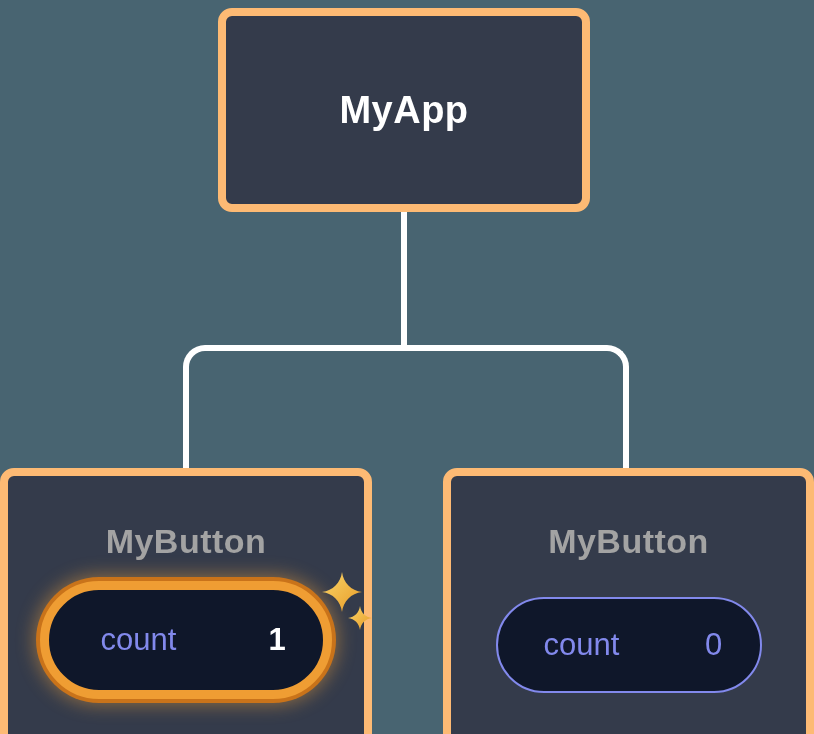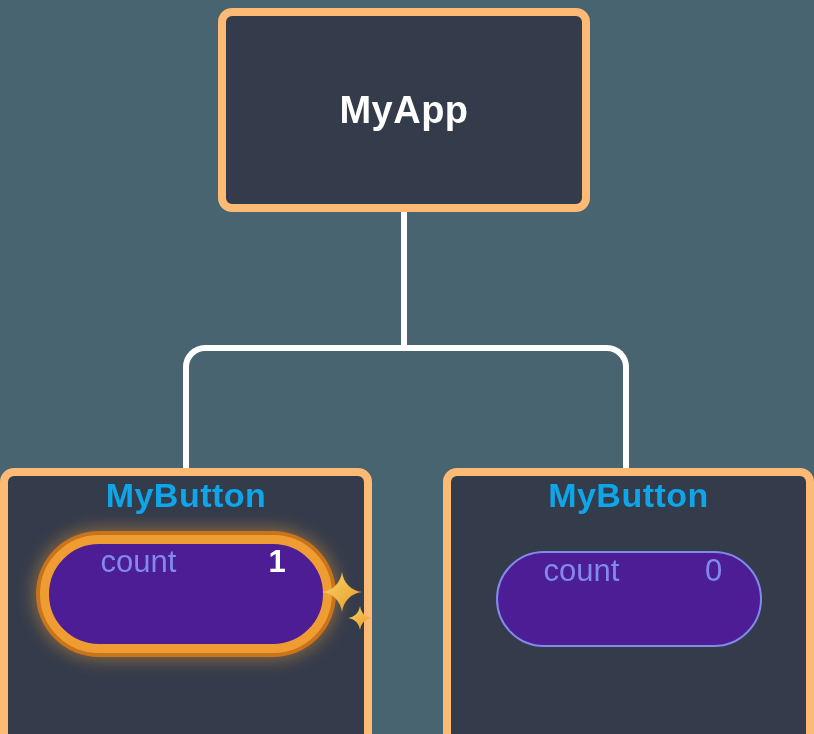--- a/index.html
+++ b/index.html
@@ -35,23 +35,24 @@
 
   .node-child {
     top: 468px;
     width: 372px; height: 282px;
     display: flex; flex-direction: column; align-items: center;
   }
   .node-child.left  { left: 0; }
   .node-child.right { left: 443px; width: 371px; }
 
   .child-title {
-    color: #0ea5e9;
+    color: #a3a3a3;
     font-size: 34px;
     font-weight: bold;
+    margin-top: 46px;
     letter-spacing: .5px;
   }
 
   
   .stem {
     position: absolute;
     left: 401px; top: 210px;
     width: 6px; height: 140px;
     background: #ffffff;
   }
@@ -60,22 +61,22 @@
     left: 183px; top: 345px;
     width: 446px; height: 126px;
     border: 6px solid #ffffff;
     border-bottom: none;
     border-radius: 22px 22px 0 0;
   }
 
   
   .pill {
     display: flex;
-    align-items: flex-start;
-    background: #4c1d95;
+    align-items: center;
+    background: #0f172a;
     overflow: hidden;
   }
   .pill-active {
     margin-top: 20px;
     width: 292px; height: 118px;
     border: 9px solid #ef9d33;
     border-radius: 60px;
     box-shadow: 0 0 0 4px #c9731a, 0 0 18px 6px rgba(247, 166, 60, 0.45);
   }
   .pill-idle {

